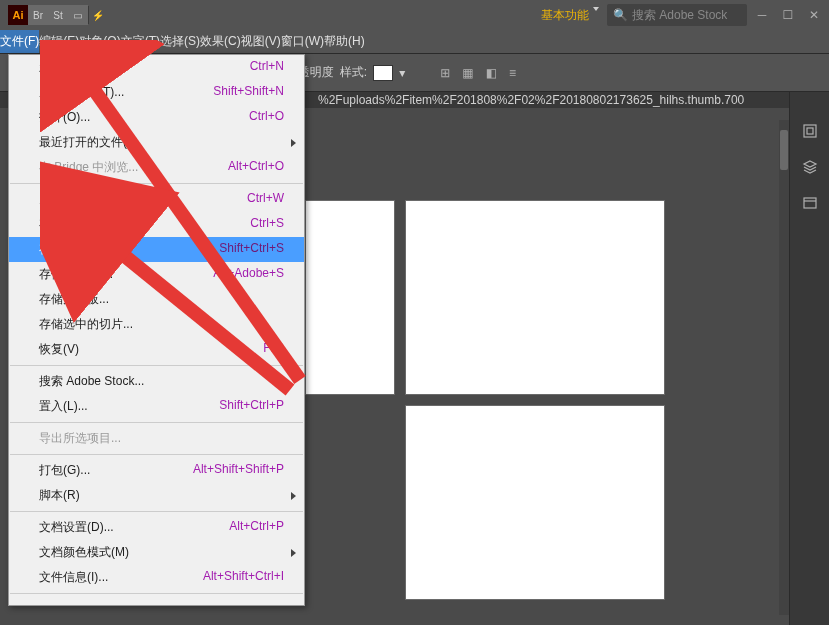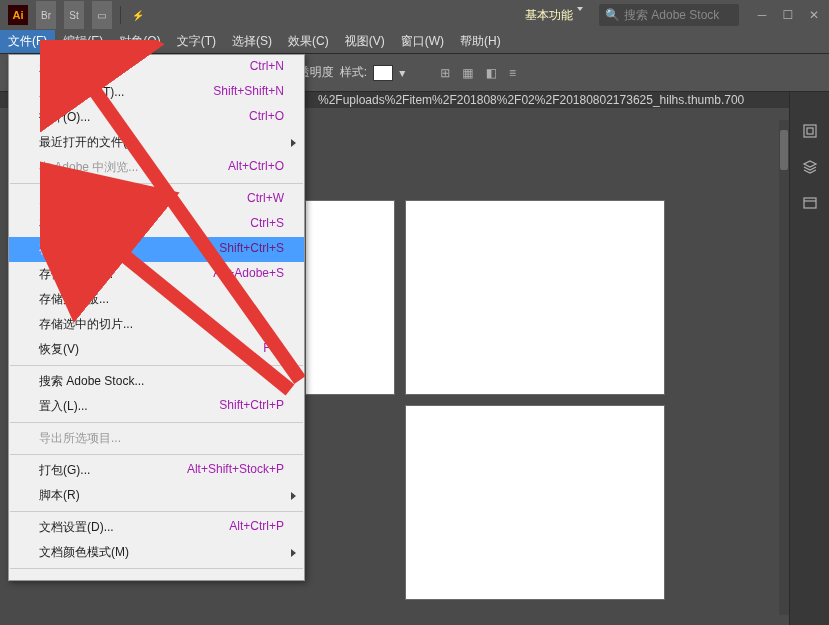--- a/index.html
+++ b/index.html
@@ -1,28 +1,28 @@
 <!DOCTYPE html>
 <html><head>
 <meta charset="utf-8">
 <style>
 *{margin:0;padding:0;box-sizing:border-box;font-family:"Microsoft YaHei",Arial,sans-serif;font-size:12px;user-select:none}
 body{width:829px;height:625px;background:#4a4a4a;overflow:hidden;position:relative}
-.titlebar{height:30px;background:#535353;display:flex;align-items:center;padding:0 8px;gap:8px}
+.titlebar{height:30px;background:#535353;display:flex;align-items:center;padding:0 8px;}
 .ai-logo{width:20px;height:20px;background:#310000;color:#ff9a00;display:flex;align-items:center;justify-content:center;font-weight:bold;font-size:11px}
-.title-item{width:20px;height:28px;background:#6a6a6a;color:#d0d0d0;display:flex;align-items:center;justify-content:center;font-size:10px}
+.title-item{width:20px;height:20px;background:#6a6a6a;color:#d0d0d0;display:flex;align-items:center;justify-content:center;font-size:10px}
 .title-sep{width:1px;height:18px;background:#3a3a3a}
 .title-spacer{flex:1}
-.workspace-sel{color:#fef9c3;padding:3px 8px;display:flex;gap:4px}
+.workspace-sel{color:#eab308;padding:3px 8px;display:flex;gap:4px}
 .ws-arrow{border-left:3px solid transparent;border-right:3px solid transparent;border-top:4px solid #d0d0d0}
 .search-box{background:#424242;height:22px;width:140px;display:flex;align-items:center;padding:0 6px;color:#888;gap:4px;border-radius:2px}
 .win-controls{display:flex;gap:12px;margin-left:8px}
 .win-btn{color:#b0b0b0;width:14px;height:14px;display:flex;align-items:center;justify-content:center}
 .menubar{height:24px;background:#535353;display:flex;align-items:center;border-bottom:1px solid #2a2a2a}
-.menu-item{color:#e0e0e0;padding:4px 8px;height:100%;display:flex;align-items:center;cursor:default}
+.menu-item{color:#e0e0e0;padding:4px 0;height:100%;display:flex;align-items:center;cursor:default}
 .menu-item.active{background:#3a76b8;color:#fff}
 .toolbar{height:38px;background:#535353;display:flex;align-items:center;padding:0 310px 0 0;gap:6px;border-bottom:1px solid #2a2a2a;justify-content:flex-end}
 .stroke-prev{width:60px;height:18px;background:#fff;position:relative;display:flex;align-items:center;justify-content:center}
 .stroke-prev::after{content:"";position:absolute;width:50px;height:2px;background:#000}
 .tb-label{color:#d0d0d0}
 .tb-box{height:20px;background:#484848;padding:0 4px;display:flex;align-items:center;color:#d0d0d0;border:1px solid #333}
 .color-swatch{width:20px;height:16px;background:#fff;border:1px solid #333}
 .tb-icon{color:#b0b0b0;padding:0 3px}
 .tab-bar{height:16px;background:#383838;display:flex;align-items:center;padding-left:310px}
 .file-tab{color:#d0d0d0;padding:0 8px;max-width:500px;white-space:nowrap;overflow:hidden}
@@ -145,21 +145,21 @@
       <span class="dd-shortcut">Shift+Shift+N</span>
     </div>
     <div class="dd-item">
       <span>打开(O)...</span>
       <span class="dd-shortcut">Ctrl+O</span>
     </div>
     <div class="dd-item dd-sub">
       <span>最近打开的文件(F)</span>
     </div>
     <div class="dd-item disabled">
-      <span>在 Adobe 中浏览...</span>
+      <span>在 Bridge 中浏览...</span>
       <span class="dd-shortcut">Alt+Ctrl+O</span>
     </div>
     <div class="dd-sep"></div>
     <div class="dd-item">
       <span>关闭(C)</span>
       <span class="dd-shortcut">Ctrl+W</span>
     </div>
     <div class="dd-item">
       <span>存储(S)</span>
       <span class="dd-shortcut">Ctrl+S</span>
@@ -190,32 +190,36 @@
       <span>置入(L)...</span>
       <span class="dd-shortcut">Shift+Ctrl+P</span>
     </div>
     <div class="dd-sep"></div>
     <div class="dd-item disabled">
       <span>导出所选项目...</span>
     </div>
     <div class="dd-sep"></div>
     <div class="dd-item">
       <span>打包(G)...</span>
-      <span class="dd-shortcut">Alt+Shift+Stock+P</span>
+      <span class="dd-shortcut">Alt+Shift+Shift+P</span>
     </div>
     <div class="dd-item dd-sub">
       <span>脚本(R)</span>
     </div>
     <div class="dd-sep"></div>
     <div class="dd-item">
       <span>文档设置(D)...</span>
       <span class="dd-shortcut">Alt+Ctrl+P</span>
     </div>
     <div class="dd-item dd-sub">
       <span>文档颜色模式(M)</span>
+    </div>
+    <div class="dd-item">
+      <span>文件信息(I)...</span>
+      <span class="dd-shortcut">Alt+Shift+Ctrl+I</span>
     </div>
     <div class="dd-sep"></div>
     <div class="dd-item"></div>
   </div>
 
 <svg class="arrow-overlay" width="300" height="360">
   <defs>
       <marker id="ah" markerWidth="12" markerHeight="12" refX="2" refY="6" orient="auto">
         <path d="M0,0 L0,12 L12,6 z" fill="#e53935"></path>
       </marker>

